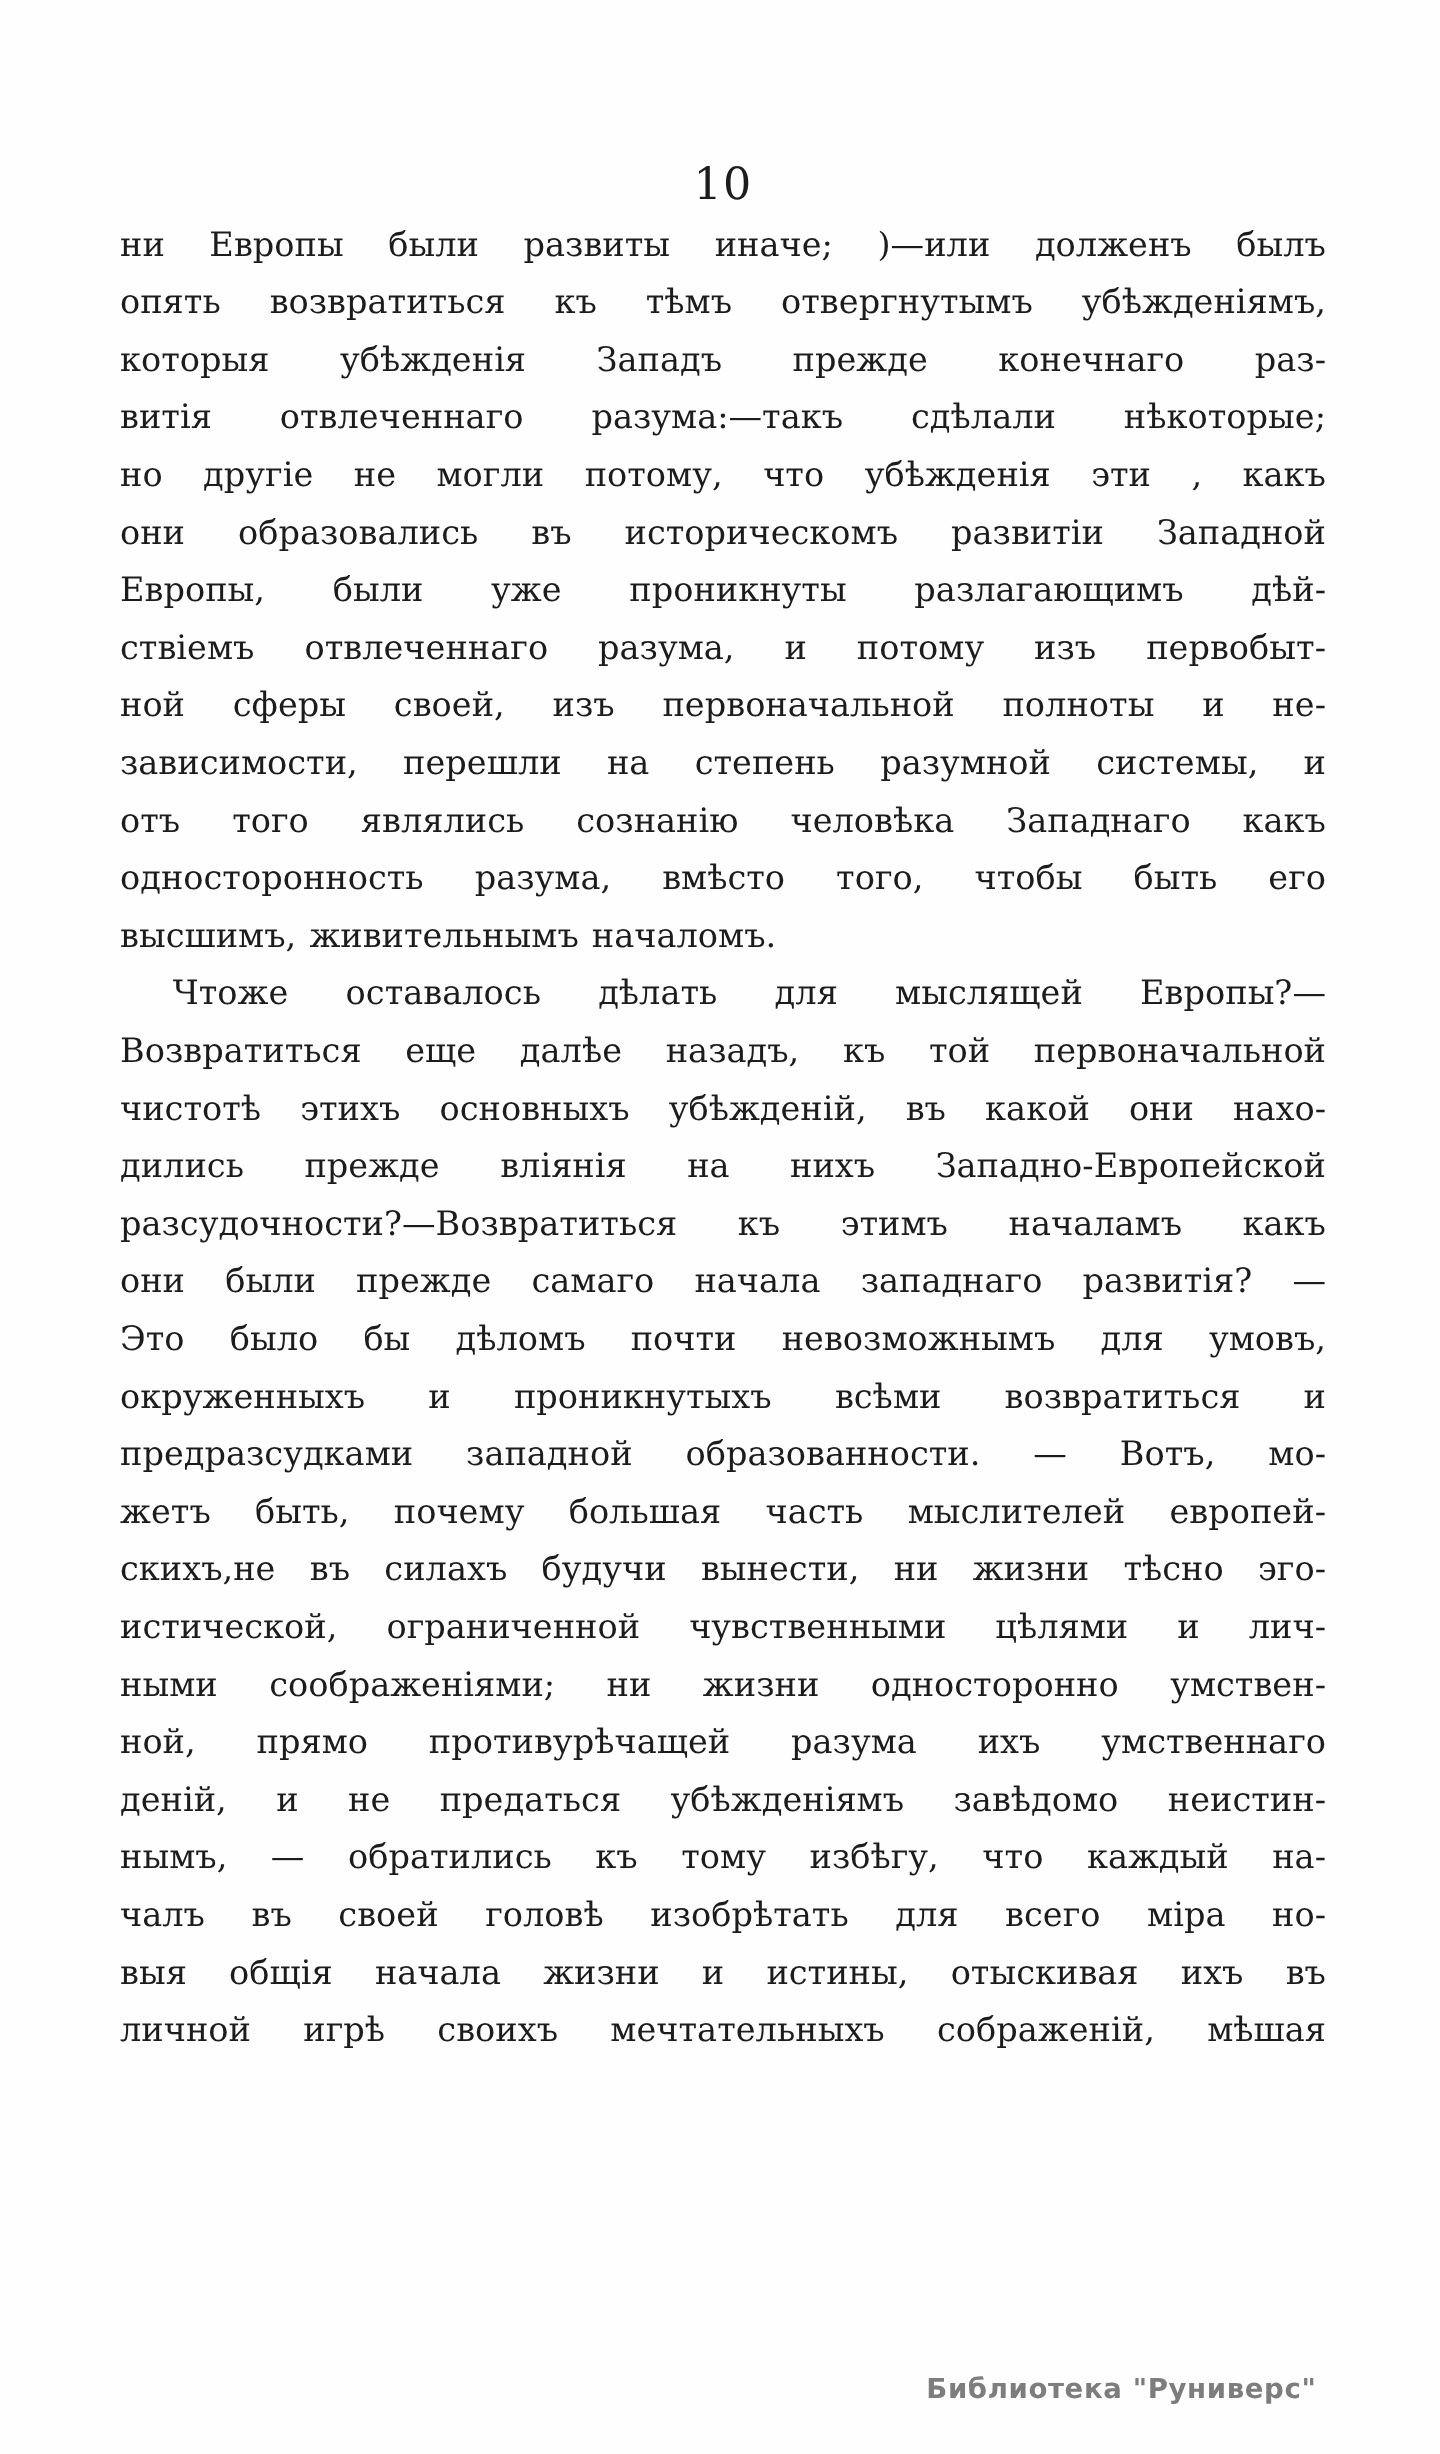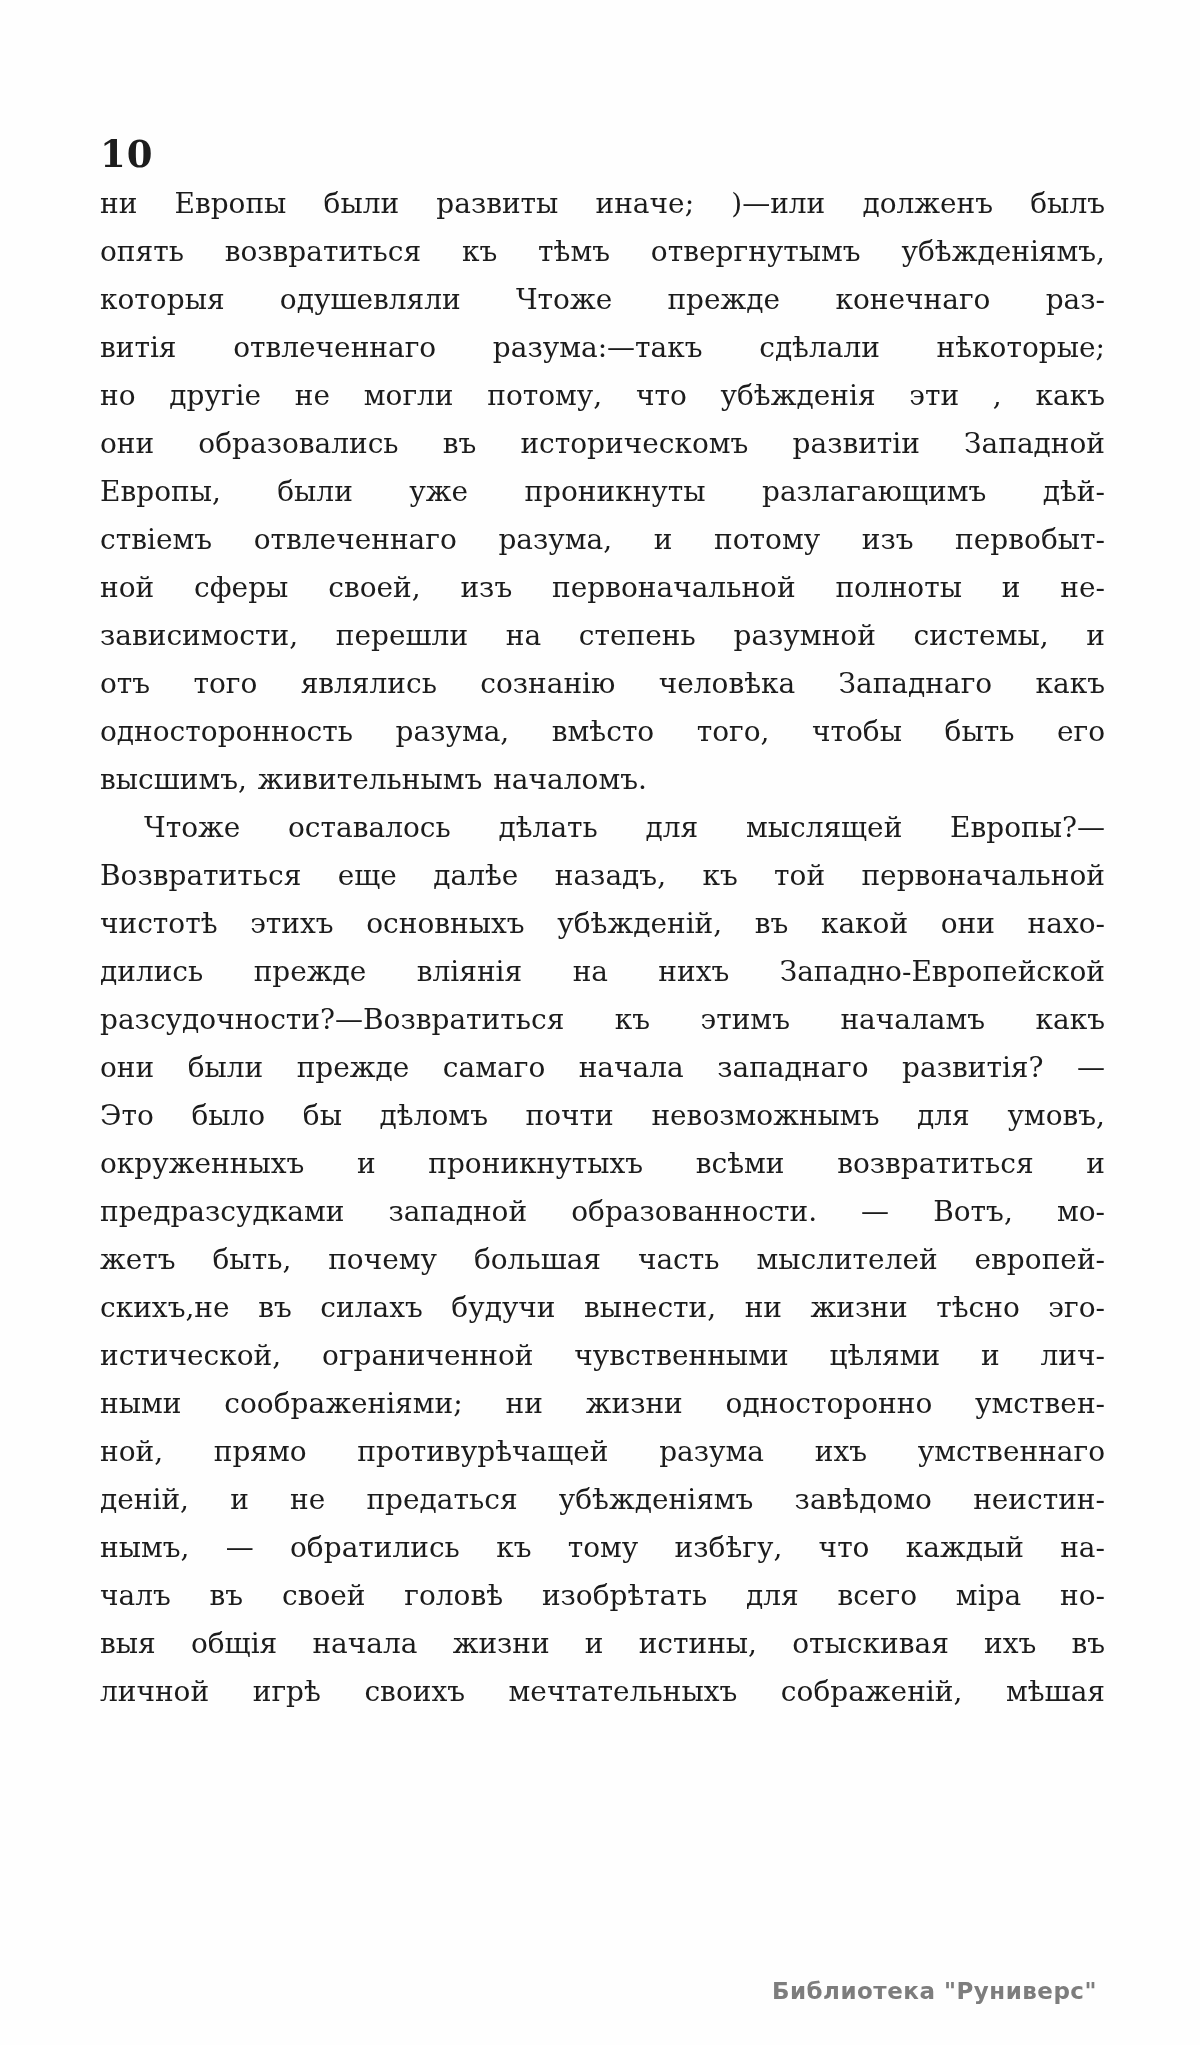--- a/index.html
+++ b/index.html
@@ -10,23 +10,23 @@
     position: relative;
     overflow: hidden;
     font-family: "DejaVu Serif", serif;
     color: #1c1c1c;
   }
   .page-number {
     position: absolute;
     top: 132px;
     left: 100px;
     width: 1005px;
-    text-align: left;
+    text-align: center;
     font-size: 37px;
-    font-weight: bold;
+    font-weight: normal;
     letter-spacing: 1px;
   }
   .text-block {
     position: absolute;
     top: 180px;
     left: 100px;
     width: 1005px;
   }
   .line {
     font-size: 28px;
@@ -55,21 +55,21 @@
   }
 </style>
 </head>
 <body>
 
 <div class="page-number">10</div>
 
 <div class="text-block">
   <div class="line">ни Европы были развиты иначе; )—или долженъ былъ</div>
   <div class="line">опять возвратиться къ тѣмъ отвергнутымъ убѣжденіямъ,</div>
-  <div class="line">которыя одушевляли Чтоже прежде конечнаго раз-</div>
+  <div class="line">которыя убѣжденія Западъ прежде конечнаго раз-</div>
   <div class="line">витія отвлеченнаго разума:—такъ сдѣлали нѣкоторые;</div>
   <div class="line">но другіе не могли потому, что убѣжденія эти , какъ</div>
   <div class="line">они образовались въ историческомъ развитіи Западной</div>
   <div class="line">Европы, были уже проникнуты разлагающимъ дѣй-</div>
   <div class="line">ствіемъ отвлеченнаго разума, и потому изъ первобыт-</div>
   <div class="line">ной сферы своей, изъ первоначальной полноты и не-</div>
   <div class="line">зависимости, перешли на степень разумной системы, и</div>
   <div class="line">отъ того являлись сознанію человѣка Западнаго какъ</div>
   <div class="line">односторонность разума, вмѣсто того, чтобы быть его</div>
   <div class="line para-end">высшимъ, живительнымъ началомъ.</div>

